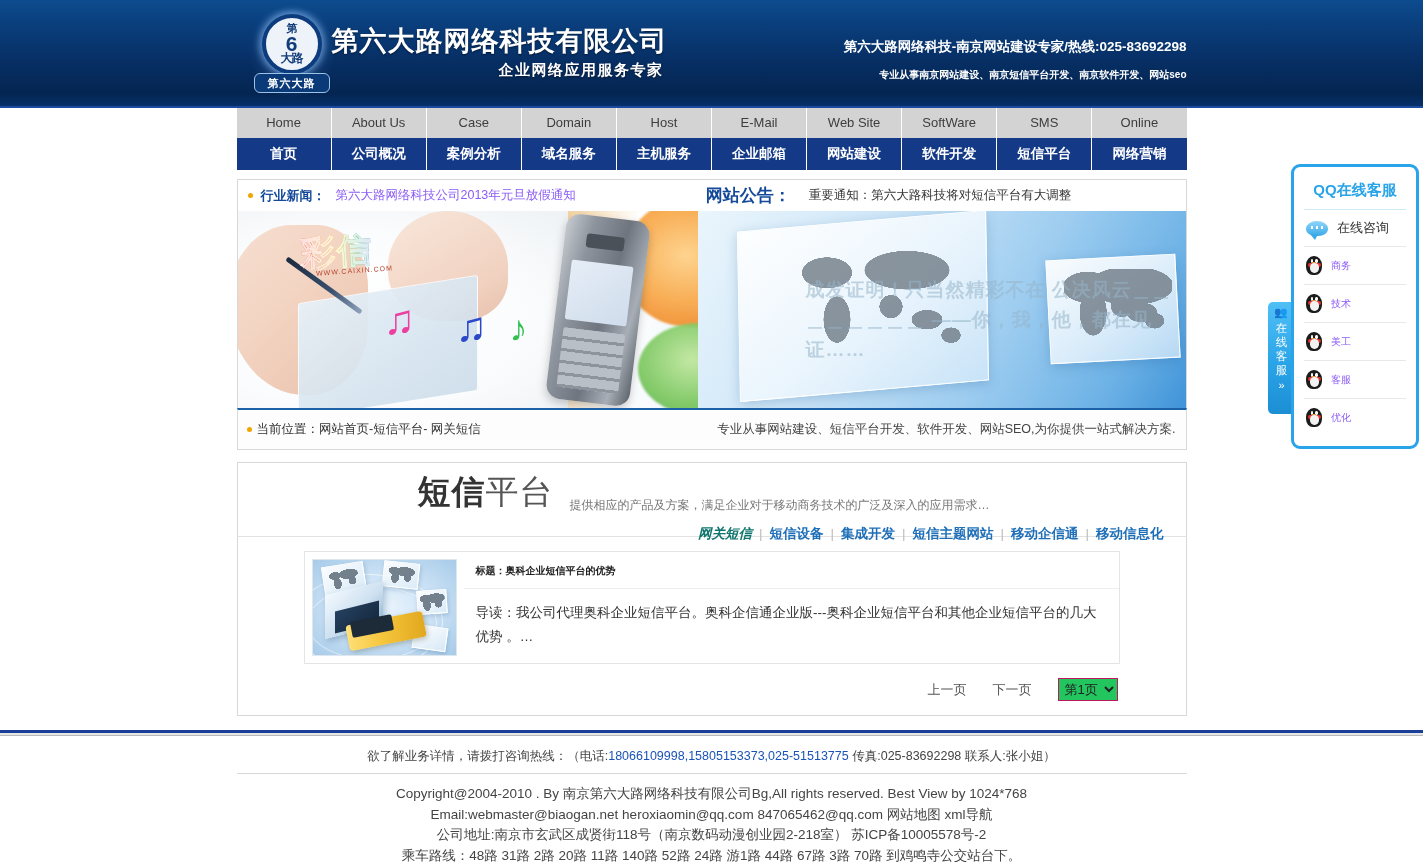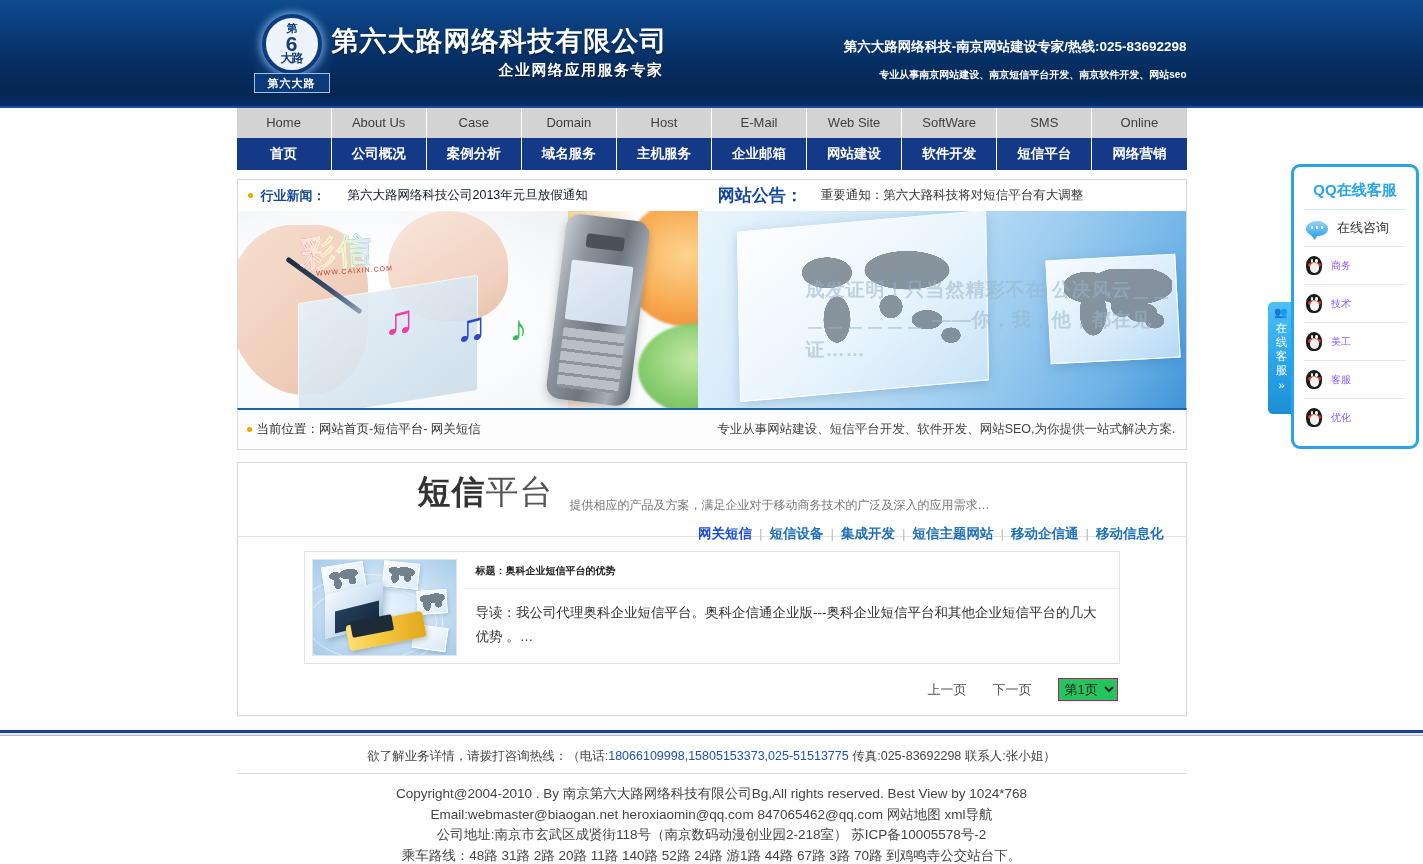--- a/index.html
+++ b/index.html
@@ -49,21 +49,21 @@
     line-height: 1;
   }
   .logo-c1 { display:block; font-size: 11px; font-weight: bold; margin-top: 5px; letter-spacing:-1px;}
   .logo-c2 { display:block; font-size: 21px; font-weight: bold; margin-top: -1px; }
   .logo-c3 { display:block; font-size: 12px; font-weight: bold; margin-top: -2px; letter-spacing:-1px;}
   .logo-plate {
     position: absolute; left: 5px; top: 63px;
     width: 76px; height: 20px;
     background: #0b3a79;
     border: 1px solid #9dc2e8;
-    border-radius: 0;
+    border-radius: 6px;
     color: #ffffff;
     font-size: 11px; font-weight: bold;
     text-align: center; line-height: 18px;
     letter-spacing: 1px;
   }
   .company-block {
     position: absolute; left: 95px; top: 24px;
     color: #ffffff;
     text-shadow: 0 1px 2px rgba(0,0,0,0.5);
   }
@@ -131,21 +131,21 @@
     background: #ffffff;
     display: flex;
     align-items: center;
     font-size: 12.5px;
   }
   .news-dot {
     width: 5px; height: 5px; border-radius: 50%;
     background: #f0a500; margin-left: 10px; margin-right: 8px;
   }
   .news-label { color: #14499a; font-weight: bold; font-size: 13px; }
-  .news-text { color: #0f172a; margin-left: 22px; }
+  .news-text { color: #8b5cf6; margin-left: 10px; }
   .news-label2 { color: #14499a; font-weight: bold; font-size: 17px; margin-left: 130px; }
   .news-text2 { color: #333333; margin-left: 18px; }
 
   
   .banner {
     position: relative;
     height: 197px;
     overflow: hidden;
     border-left: 1px solid #d8d8d8;
     border-right: 1px solid #d8d8d8;
@@ -314,21 +314,21 @@
   .ph-desc {
     position: absolute; left: 332px; top: 34px;
     font-size: 12px; color: #777777;
   }
   .ph-tabs {
     position: absolute; right: 22px; top: 62px;
     font-size: 13.5px; font-weight: bold;
     white-space: nowrap;
   }
   .ph-tabs a { color: #1e6fb8; text-decoration: none; cursor: pointer; }
-  .ph-tabs a.active { color: #1d4ed8; }
+  .ph-tabs a.active { color: #0f766e; font-style: italic; }
   .ph-tabs .sep { color: #bbbbbb; font-weight: normal; padding: 0 7px; }
 
   .article-wrap { padding: 14px 66px 0 66px; }
   .article {
     border: 1px solid #e4e4e4;
     display: flex;
     background: #ffffff;
   }
   .art-thumb {
     width: 145px; height: 97px;

